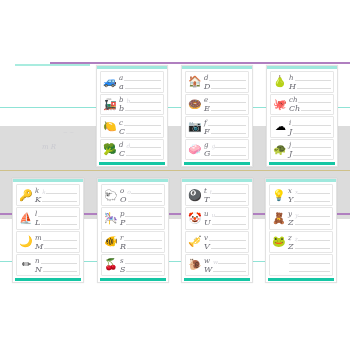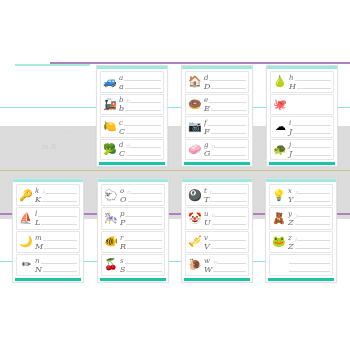--- a/index.html
+++ b/index.html
@@ -251,20 +251,30 @@
                 <div class="trace"></div>
               </div>
               <div class="wline">
                 <span class="glyph cap">H</span>
                 <div class="trace"></div>
               </div>
             </div>
           </div>
           <div class="row">
             <div class="pic">🐙</div>
+            <div class="writing">
+              <div class="wline">
+                <span class="glyph">ch</span>
+                <div class="trace"></div>
+              </div>
+              <div class="wline">
+                <span class="glyph cap">Ch</span>
+                <div class="trace"></div>
+              </div>
+            </div>
           </div>
           <div class="row">
             <div class="pic">☁</div>
             <div class="writing">
               <div class="wline">
                 <span class="glyph">i</span>
                 <div class="trace"></div>
               </div>
               <div class="wline">
                 <span class="glyph cap">J</span>

